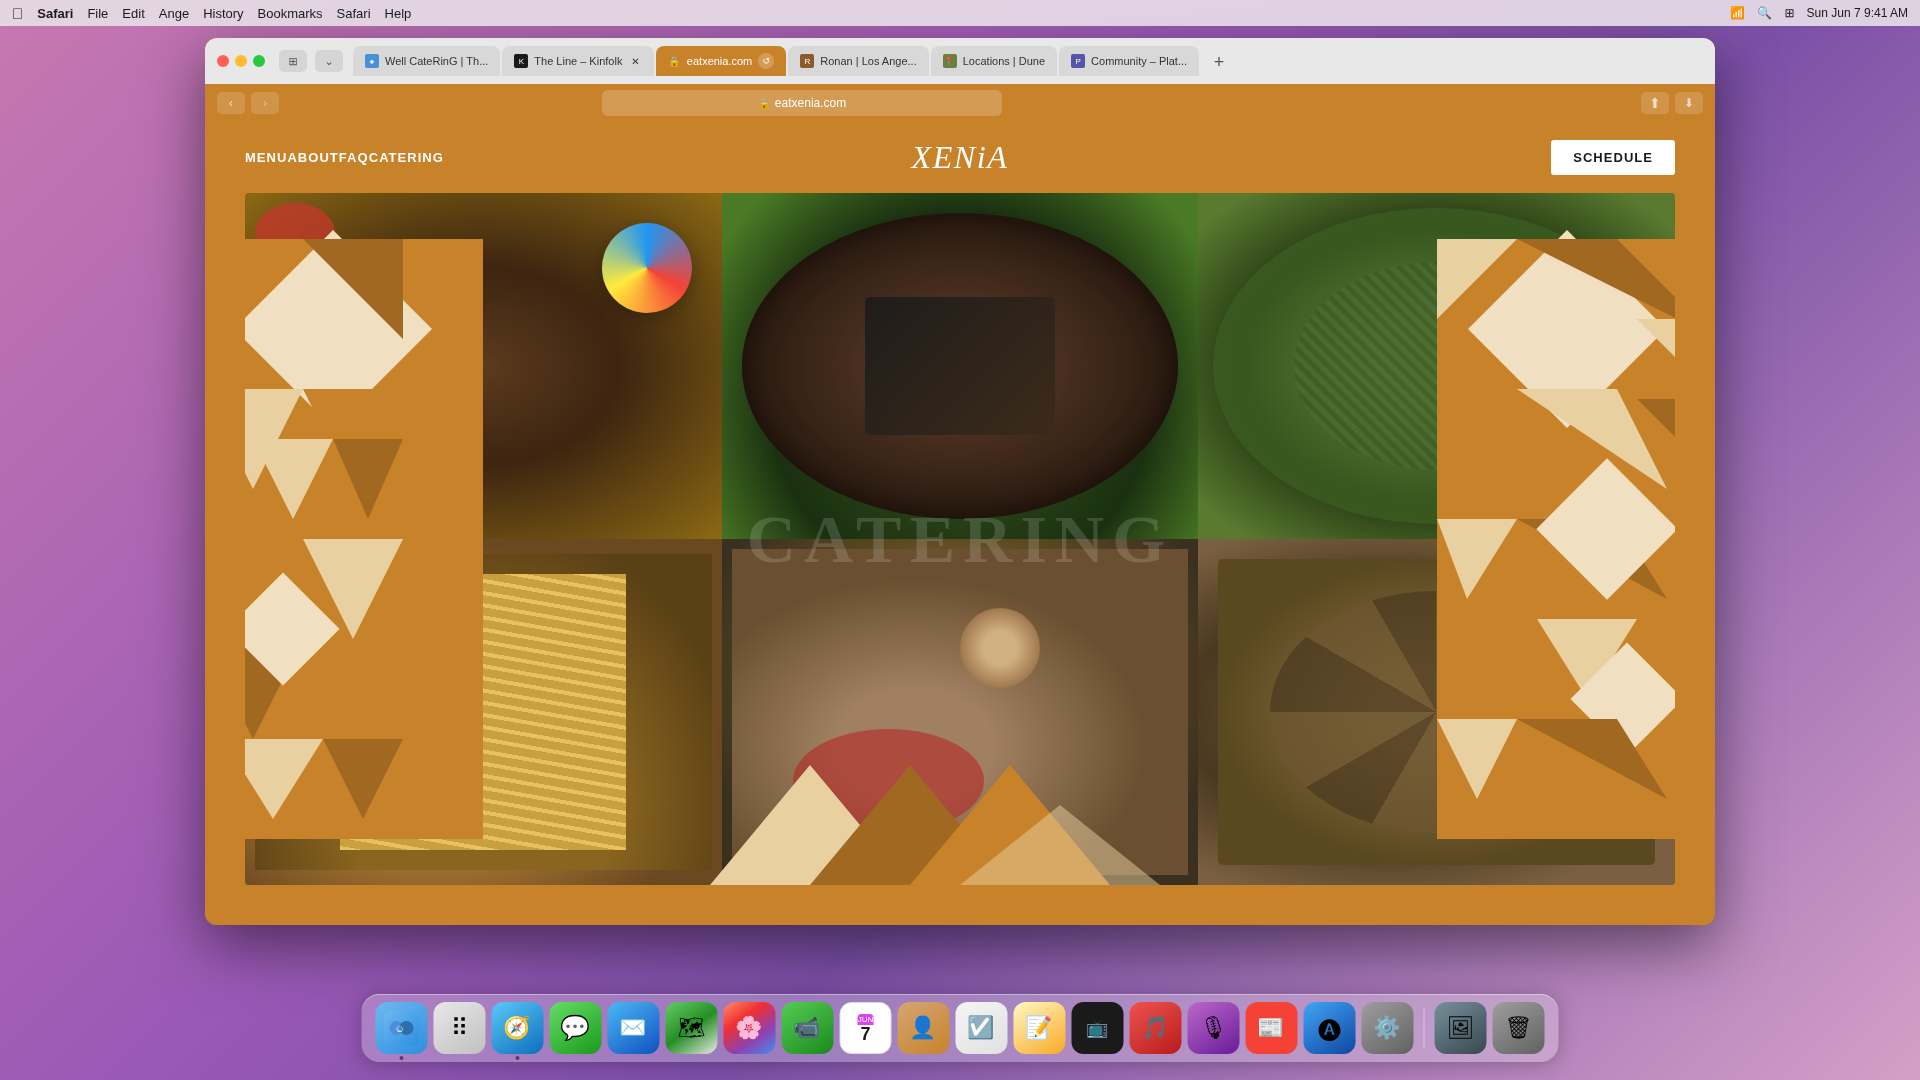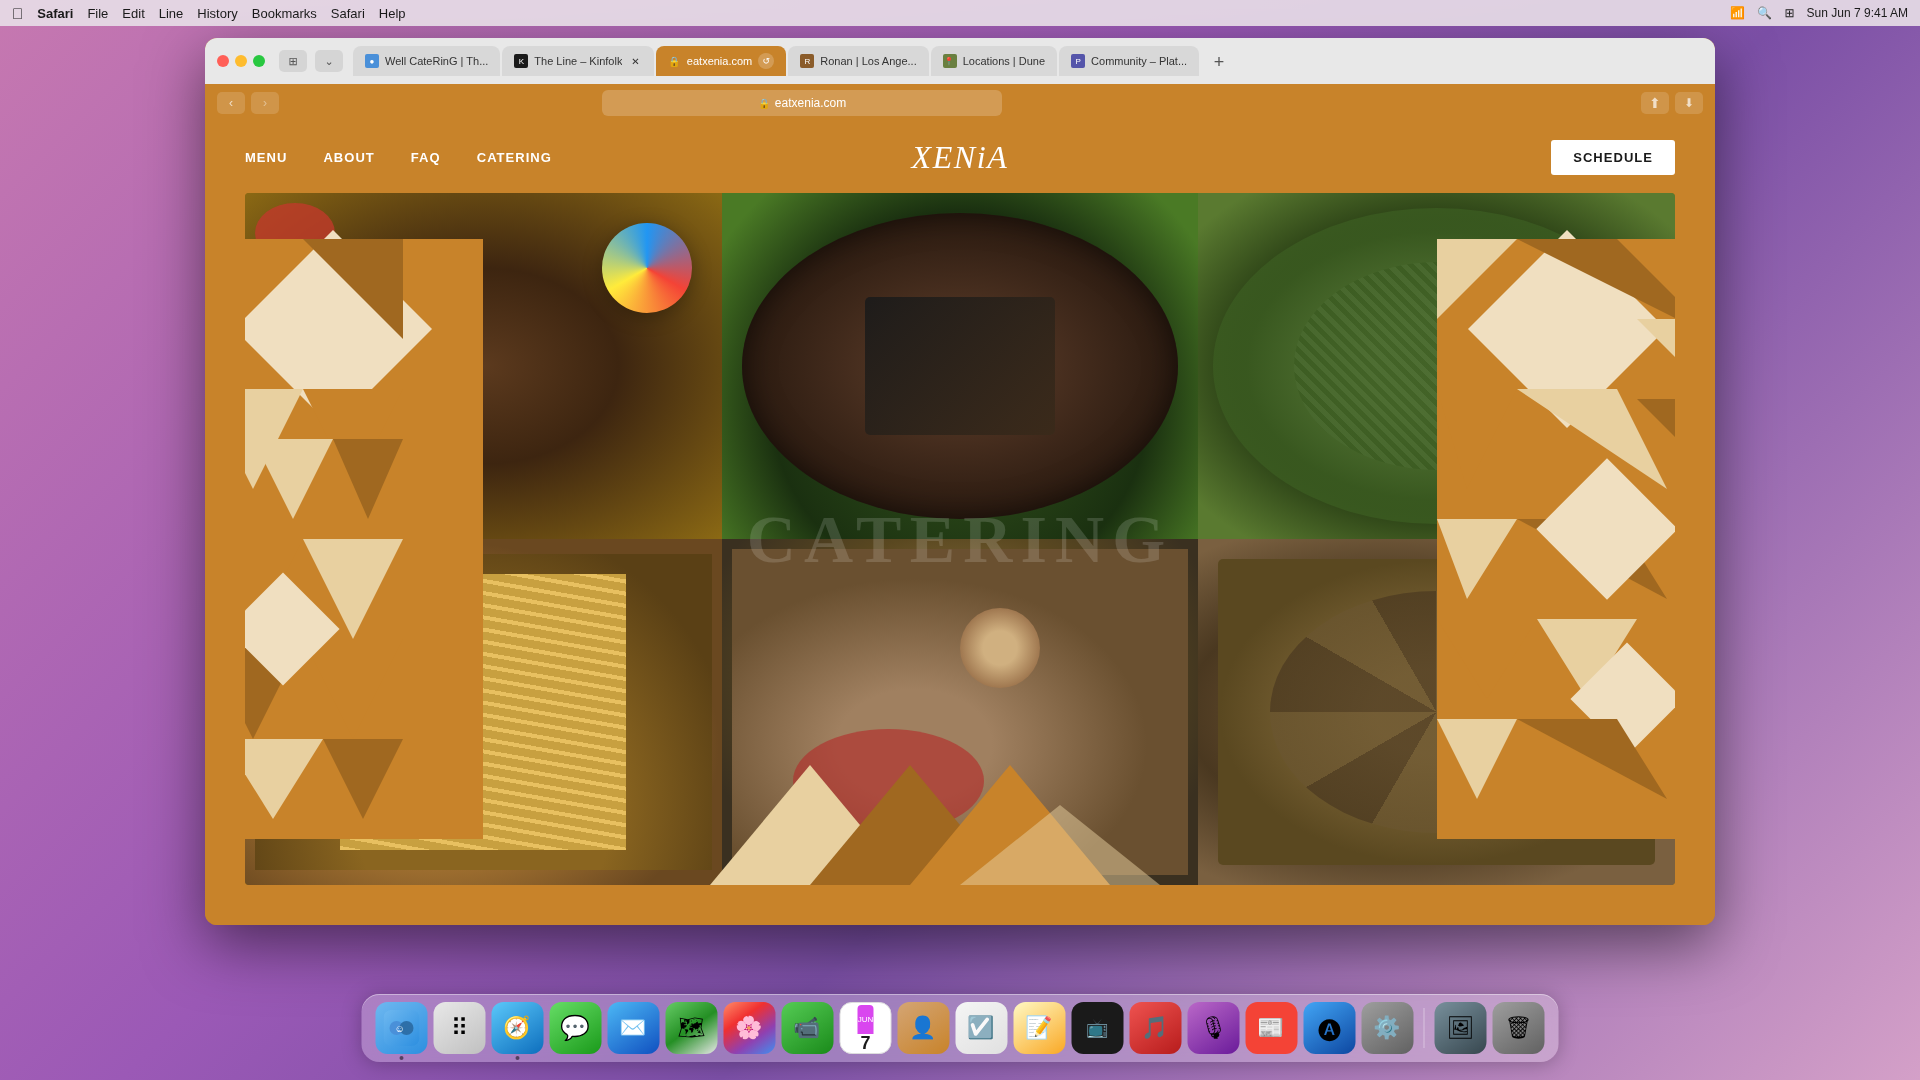--- a/index.html
+++ b/index.html
@@ -191,21 +191,20 @@
     .site-nav {
       display: flex;
       align-items: center;
       padding: 18px 40px;
       position: relative;
       z-index: 10;
       flex-shrink: 0;
     }
     .nav-links {
       display: flex;
-      gap: 36px;
       align-items: center;
       justify-content: flex-end;
     }
     .nav-link {
       font-size: 13px;
       font-weight: 600;
       letter-spacing: 0.08em;
       color: #fff;
       text-decoration: none;
       text-transform: uppercase;
@@ -391,21 +390,21 @@
     .menubar-clock { font-size: 12px; }
   </style>
 </head>
 <body>
 
 <div class="menubar">
   <span class="menubar-apple"></span>
   <span class="menubar-item bold">Safari</span>
   <span class="menubar-item">File</span>
   <span class="menubar-item">Edit</span>
-  <span class="menubar-item">Line</span>
+  <span class="menubar-item">Ange</span>
   <span class="menubar-item">History</span>
   <span class="menubar-item">Bookmarks</span>
   <span class="menubar-item">Safari</span>
   <span class="menubar-item">Help</span>
   <div class="menubar-right">
     <span>📶</span>
     <span>🔍</span>
     <span>⊞</span>
     <span class="menubar-clock">Sun Jun 7  9:41 AM</span>
   </div>
@@ -641,21 +640,21 @@
   <div class="dock-item" style="background:linear-gradient(145deg,#ff8c69,#f03030,#9040b0,#4090f0);" title="Photos">
     <span style="font-size:22px;">🌸</span>
   </div>
 
   <div class="dock-item" style="background:linear-gradient(145deg,#55cc55,#1a8a1a);" title="FaceTime">
     <span style="font-size:22px;">📹</span>
   </div>
 
   <div class="dock-item" style="background:#fff;border:1px solid #ddd;" title="Calendar">
     <div style="display:flex;flex-direction:column;align-items:center;">
-      <div style="background:#d946ef;width:100%;text-align:center;font-size:8px;color:white;border-radius:4px 4px 0 0;padding:10px 0;">JUN</div>
+      <div style="background:#d946ef;width:100%;text-align:center;font-size:8px;color:white;border-radius:4px 4px 0 0;padding:1px 0;">JUN</div>
       <div style="font-size:18px;font-weight:700;color:#1a1a1a;line-height:1;">7</div>
     </div>
   </div>
 
   <div class="dock-item" style="background:linear-gradient(145deg,#d4a574,#c8832a);" title="Contacts">
     <span style="font-size:22px;">👤</span>
   </div>
 
   <div class="dock-item" style="background:linear-gradient(145deg,#f5f5f5,#e0e0e0);" title="Reminders">
     <span style="font-size:22px;">☑️</span>

